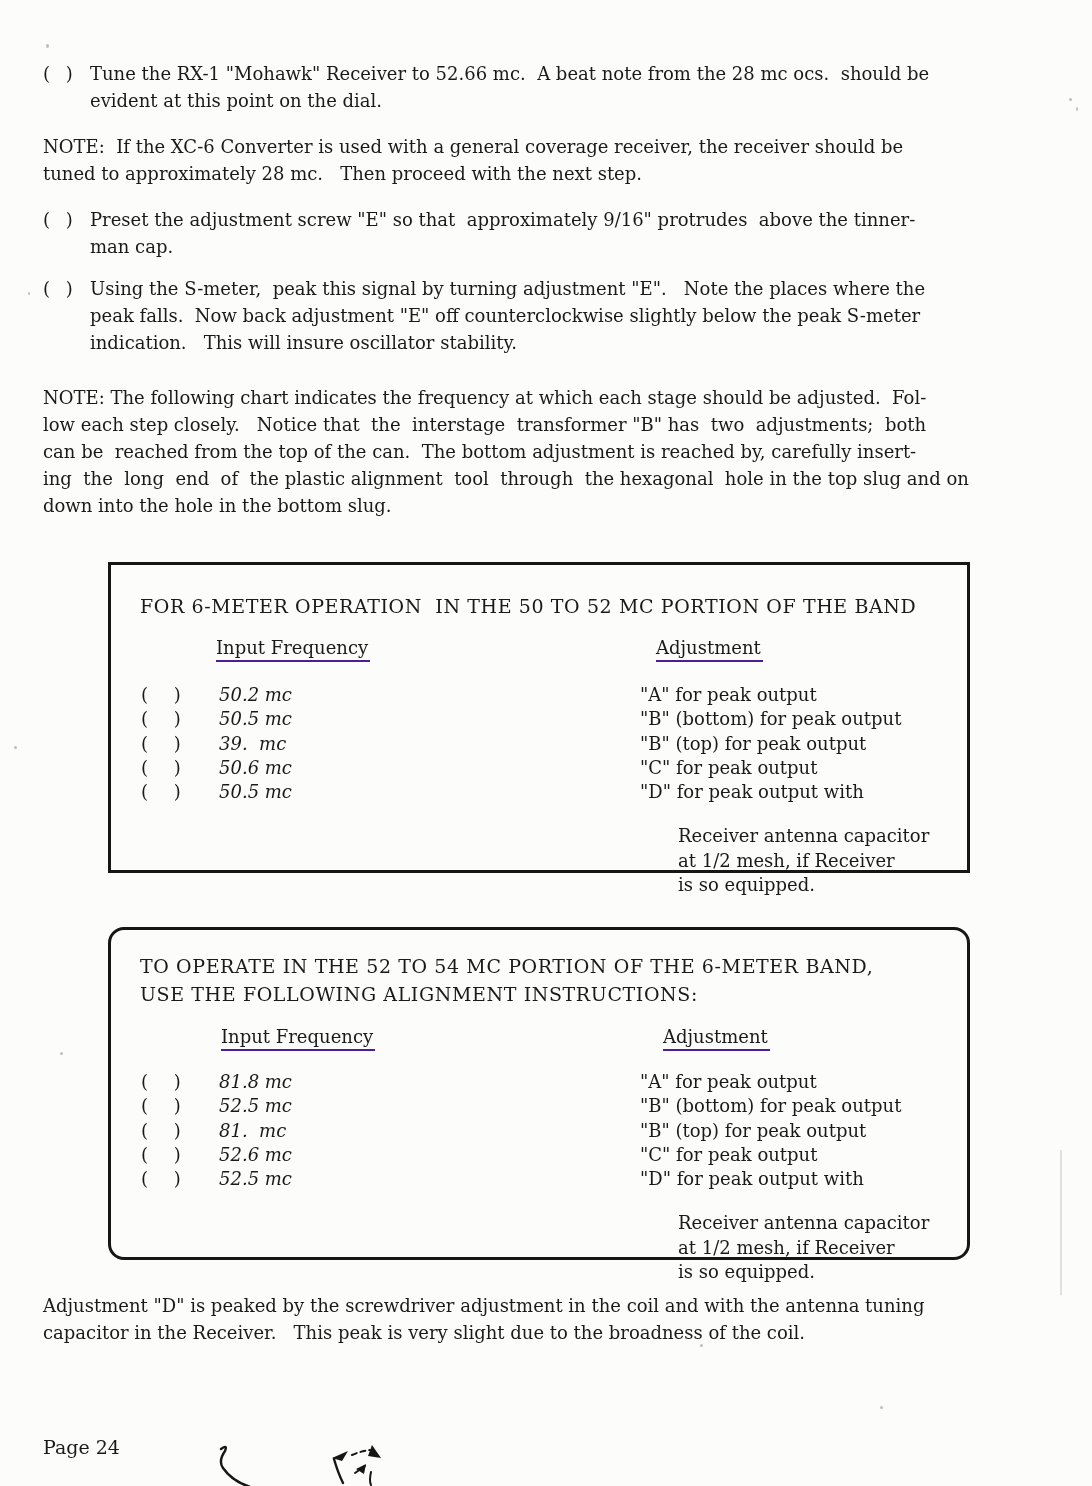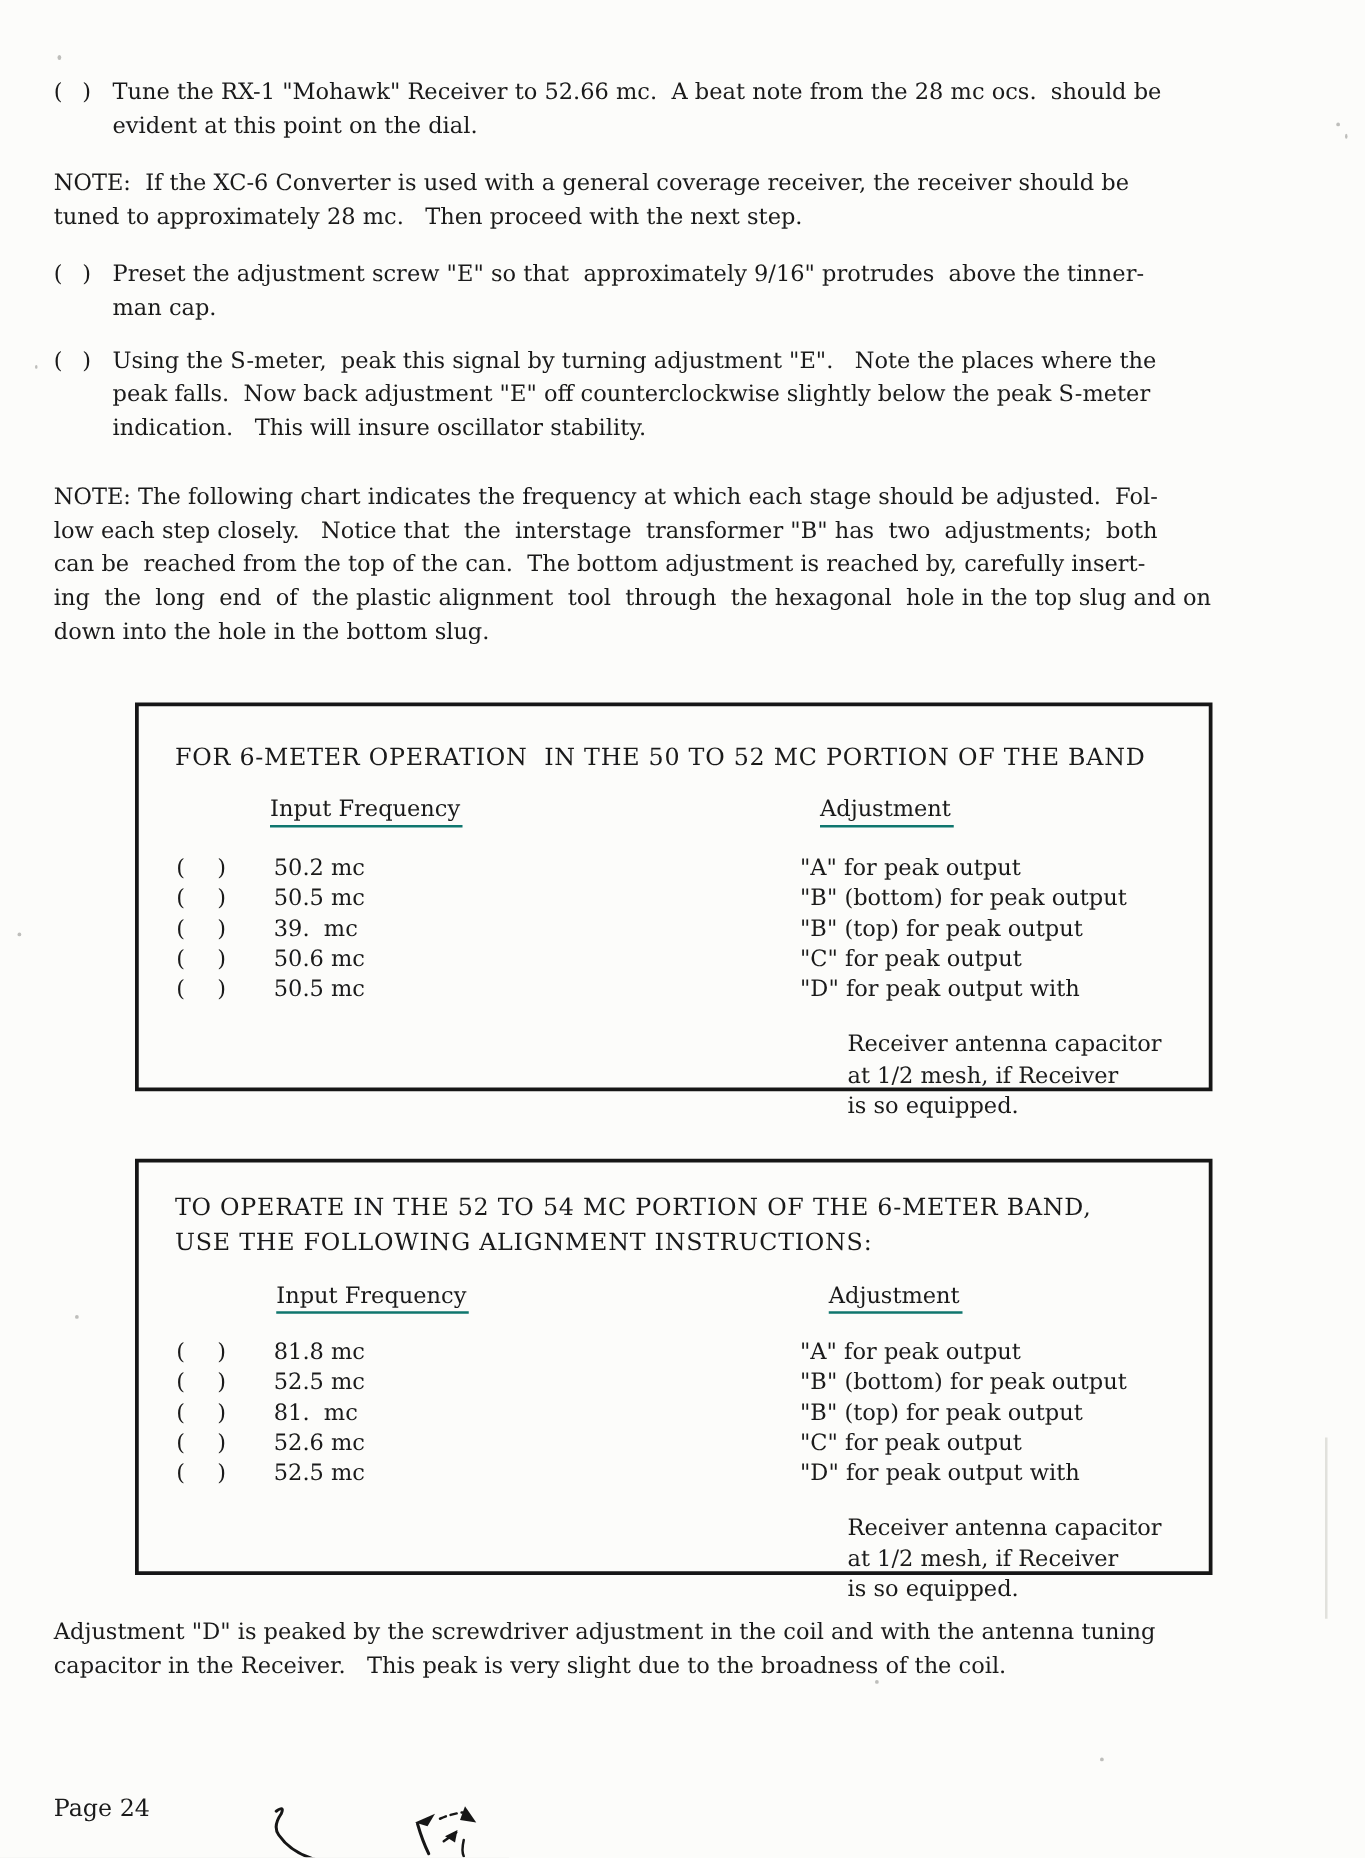--- a/index.html
+++ b/index.html
@@ -20,25 +20,25 @@
   
   .tbox{
     position:absolute;left:108px;width:862px;
     border:3px solid #161616;background:transparent;box-sizing:border-box;padding-left:44px;
   }
   .tbox .title{
     position:absolute;left:29px;right:20px;
     font-size:19px;line-height:28px;letter-spacing:0.6px;white-space:pre-wrap;
   }
   .hdr{position:absolute;font-size:18px;}
-  .hdr span{display:inline-block;border-bottom:2px solid #0f766e;padding:0 2px 2px 0;}
+  .hdr span{display:inline-block;border-bottom:2px solid #4c1d95;padding:0 2px 2px 0;}
   .rows{position:absolute;left:0;right:0;}
   .trow{display:flex;font-size:18px;line-height:24.3px;}
   .c1{flex:none;width:78px;padding-left:30px;word-spacing:20px;white-space:pre;}
-  .c2{flex:none;width:421px;white-space:pre;}
+  .c2{flex:none;width:421px;white-space:pre;font-style:italic;}
   .c3{flex:1;white-space:pre;}
   .cont{padding-left:38px;font-size:18px;line-height:24.3px;white-space:pre;}
   .cont-wrap{margin-left:529px;margin-top:20px;}
   .pgnum{position:absolute;left:43px;top:1436px;font-size:19px;}
   
   .speck{position:absolute;background:#8a8a86;border-radius:50%;opacity:.55;}
   .noiseband{position:absolute;width:2px;background:#d9d9d4;opacity:.8;}
   .scribble{position:absolute;}
 </style>
 </head>
@@ -109,21 +109,21 @@
         <span class="c3">"D" for peak output with</span>
       </div>
       <div class="cont-wrap">
         <div class="cont">Receiver antenna capacitor</div>
         <div class="cont">at 1/2 mesh, if Receiver</div>
         <div class="cont">is so equipped.</div>
       </div>
     </div>
   </div>
 
-  <div class="tbox" style="top:927px;height:333px;">
+  <div class="tbox" style="top:927px;height:333px;border-radius:16px;">
     <div class="title" style="top:22px;">TO OPERATE IN THE 52 TO 54 MC PORTION OF THE 6-METER BAND,
 USE THE FOLLOWING ALIGNMENT INSTRUCTIONS:</div>
     <div class="hdr" style="left:110px;top:96px;">
       <span>Input Frequency</span>
     </div>
     <div class="hdr" style="left:552px;top:96px;">
       <span>Adjustment</span>
     </div>
     <div class="rows" style="top:140px;">
       <div class="trow">

